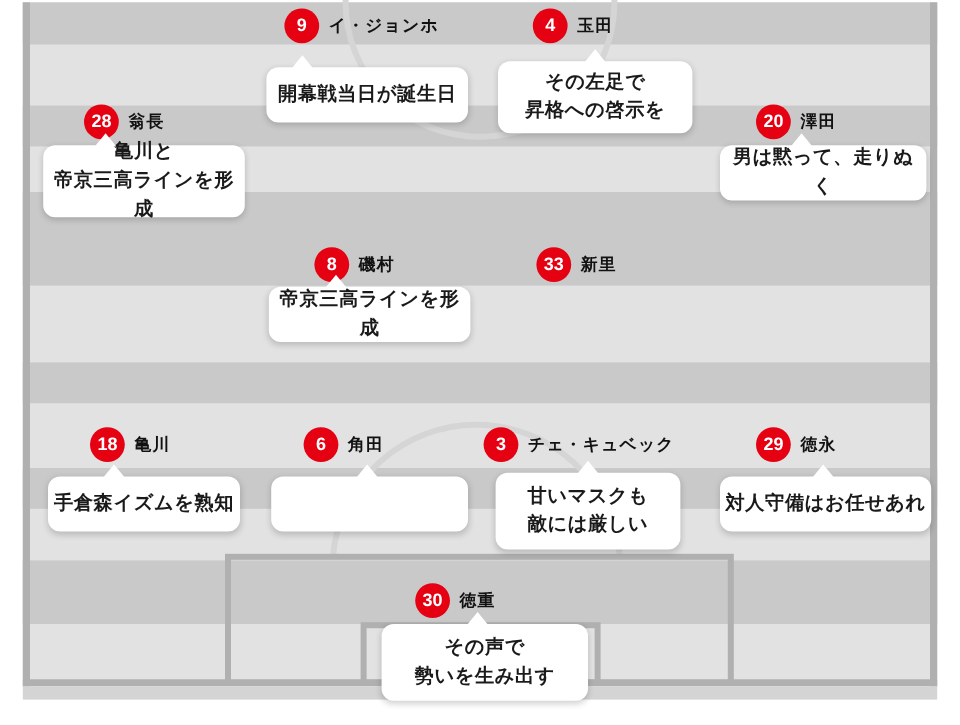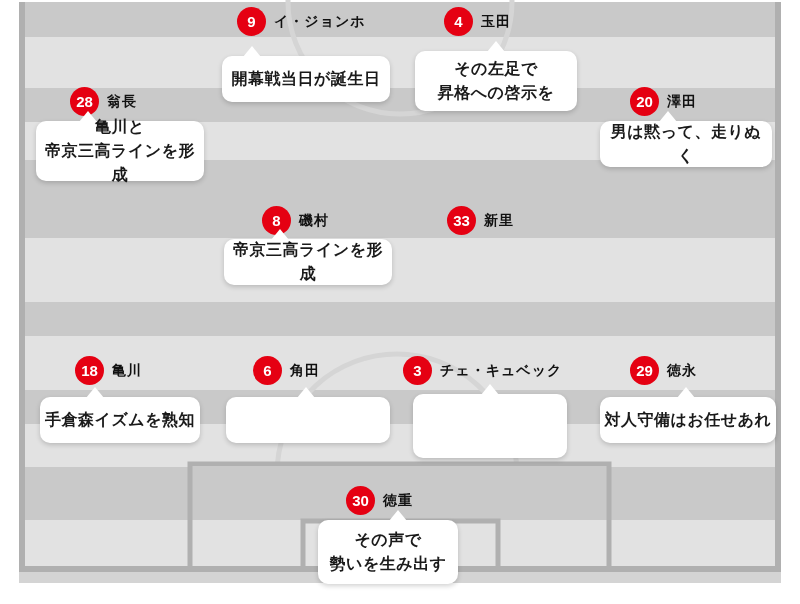--- a/index.html
+++ b/index.html
@@ -138,24 +138,26 @@
   </div>
   <div class="bubble" style="left:40px;top:397px;width:160px;height:46px">
     <span class="tail" style="left:46px"></span>
     <span class="btext">手倉森イズムを熟知</span>
   </div>
   <div class="bubble" style="left:226px;top:397px;width:164px;height:46px">
     <span class="tail" style="left:71px"></span>
   </div>
   <div class="bubble" style="left:413px;top:394px;width:154px;height:64px">
     <span class="tail" style="left:68px"></span>
+    <span class="btext">甘いマスクも
+敵には厳しい</span>
   </div>
   <div class="bubble" style="left:600px;top:397px;width:176px;height:46px">
     <span class="tail" style="left:77px"></span>
     <span class="btext">対人守備はお任せあれ</span>
   </div>
-  <div class="bubble" style="left:318px;top:520px;width:140px;height:64px">
+  <div class="bubble" style="left:318px;top:520px;width:172px;height:64px">
     <span class="tail" style="left:71px"></span>
     <span class="btext">その声で
 勢いを生み出す</span>
   </div>
 
 </div>
 
 </body></html>

